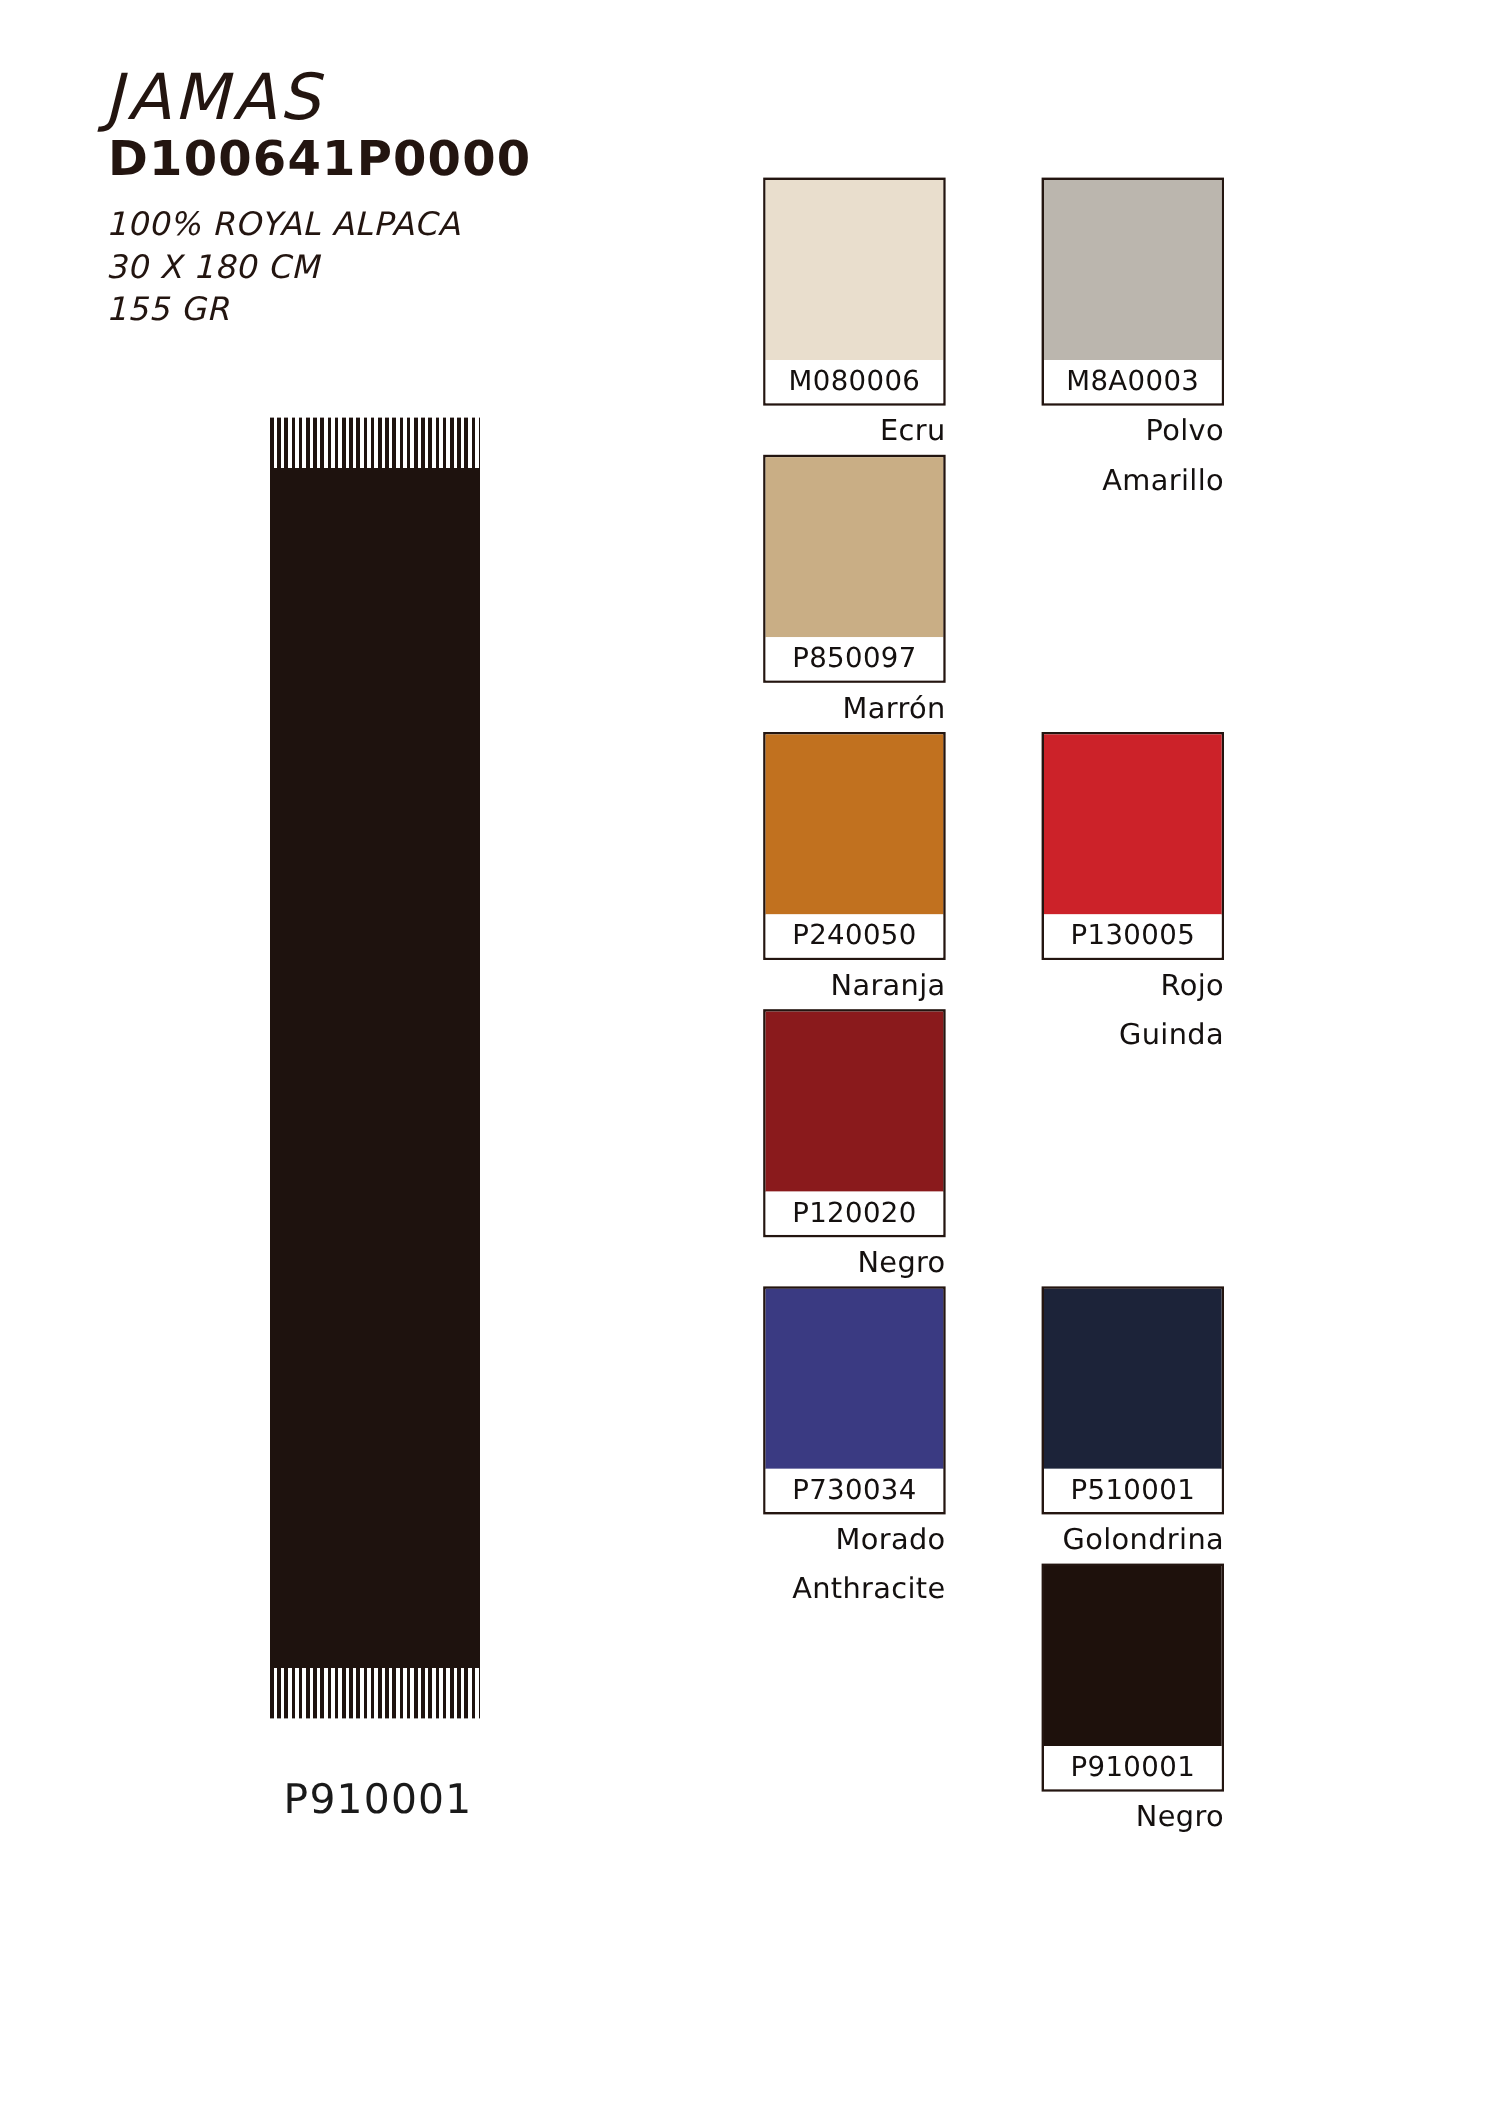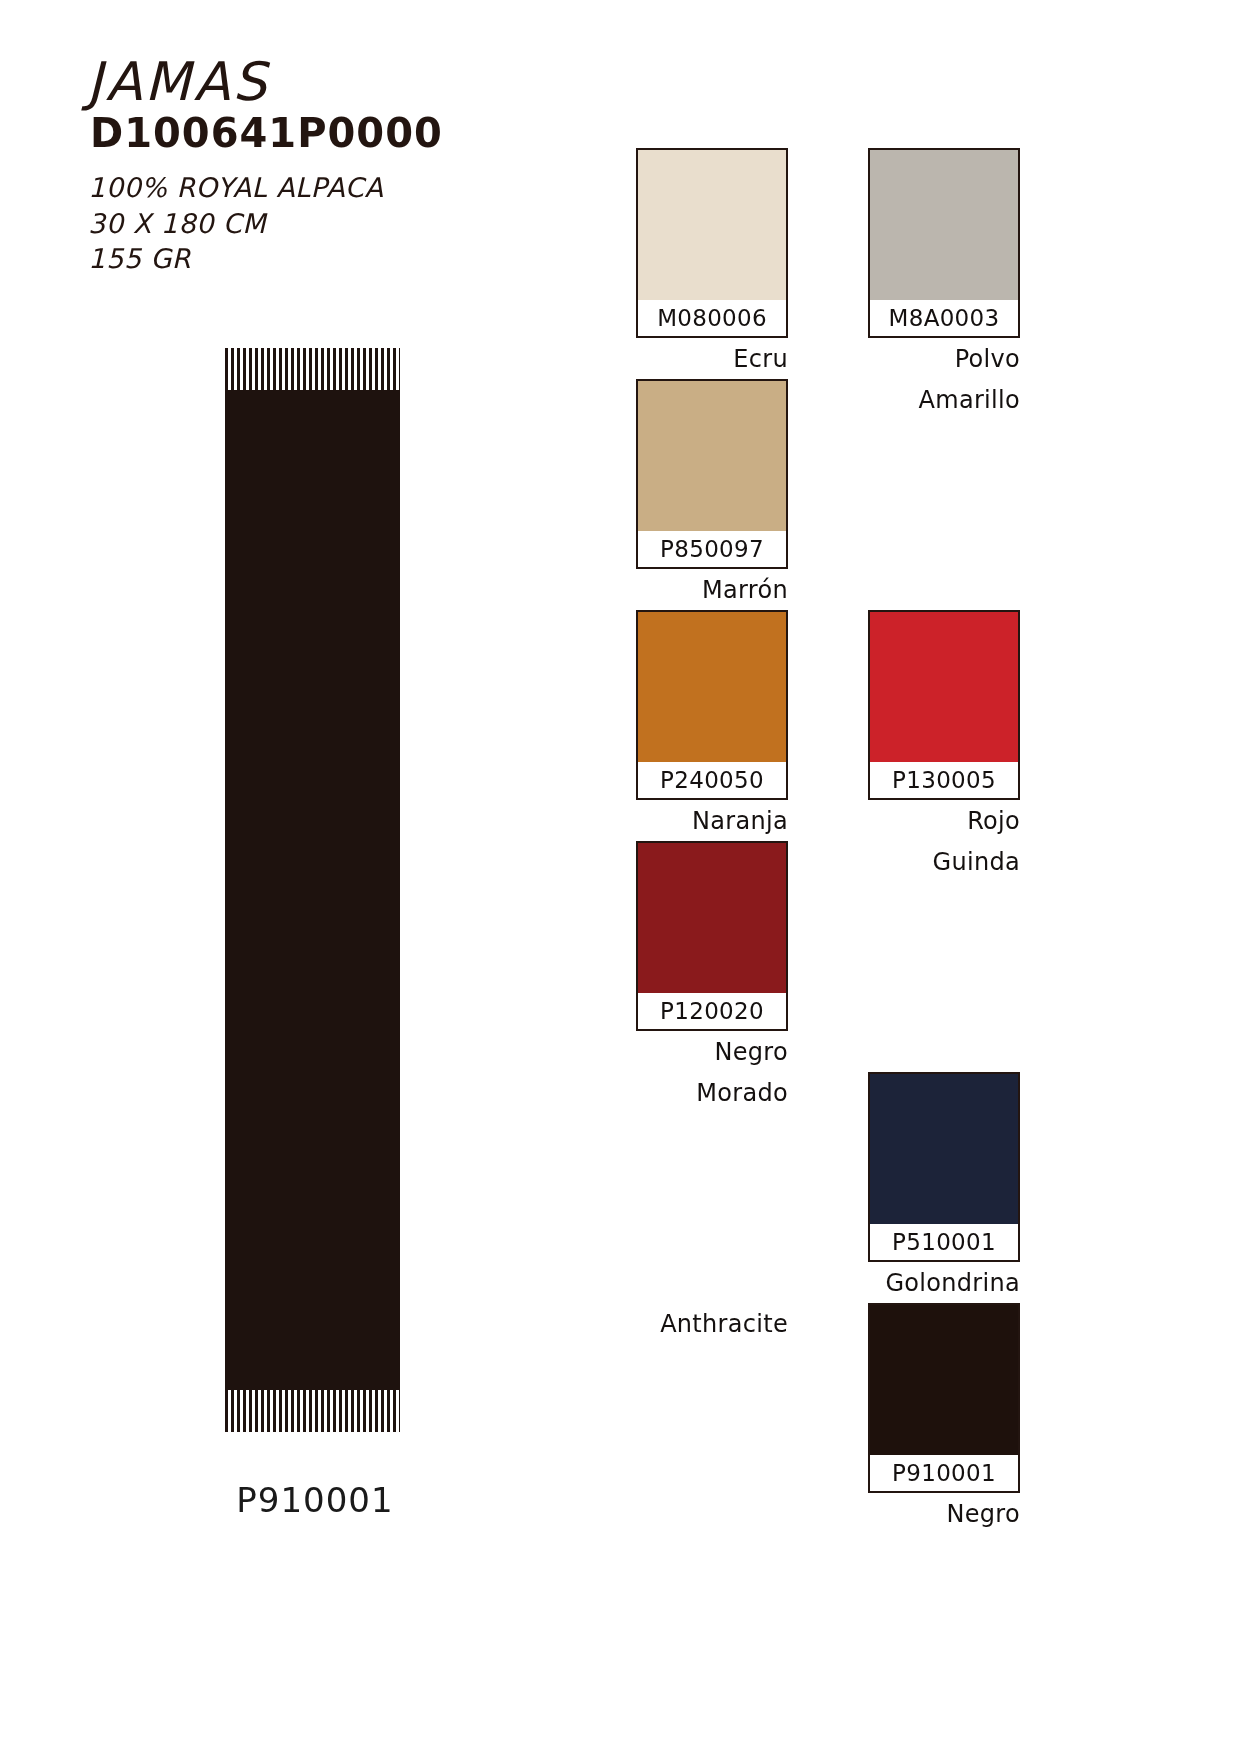--- a/index.html
+++ b/index.html
@@ -198,20 +198,24 @@
       <div class="swatch-box">
         <div class="swatch-color" style="background: rgb(138, 26, 28);"></div>
         <div class="swatch-code">P120020</div>
       </div>
       <div class="swatch-name">Negro</div>
     </div>
     <div class="swatch-cell">
       <div class="swatch-name">Guinda</div>
     </div>
     <div class="swatch-cell">
+      <div class="swatch-box">
+        <div class="swatch-color" style="background: rgb(58, 58, 130);"></div>
+        <div class="swatch-code">P730034</div>
+      </div>
       <div class="swatch-name">Morado</div>
     </div>
     <div class="swatch-cell">
       <div class="swatch-box">
         <div class="swatch-color" style="background: rgb(28, 35, 57);"></div>
         <div class="swatch-code">P510001</div>
       </div>
       <div class="swatch-name">Golondrina</div>
     </div>
     <div class="swatch-cell">

